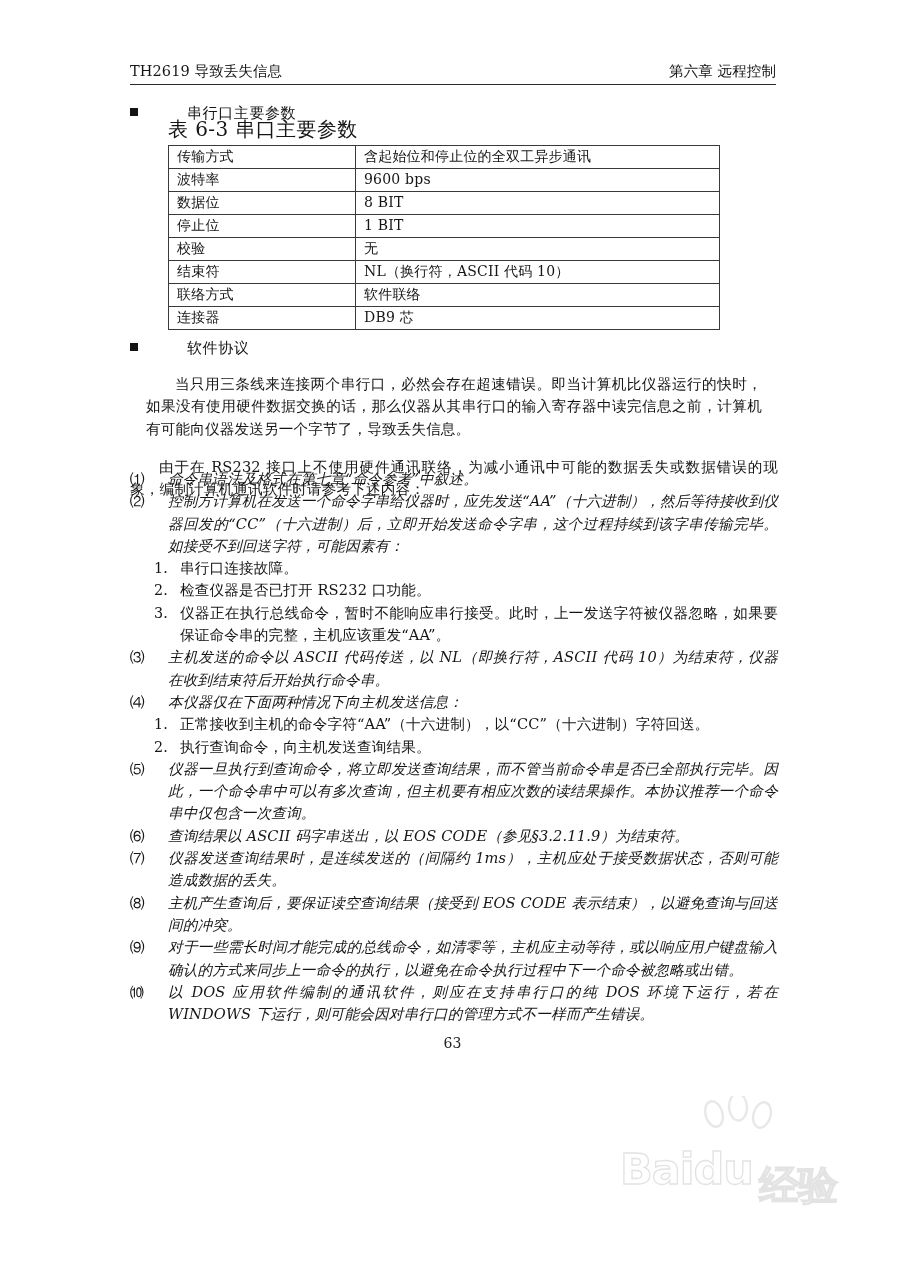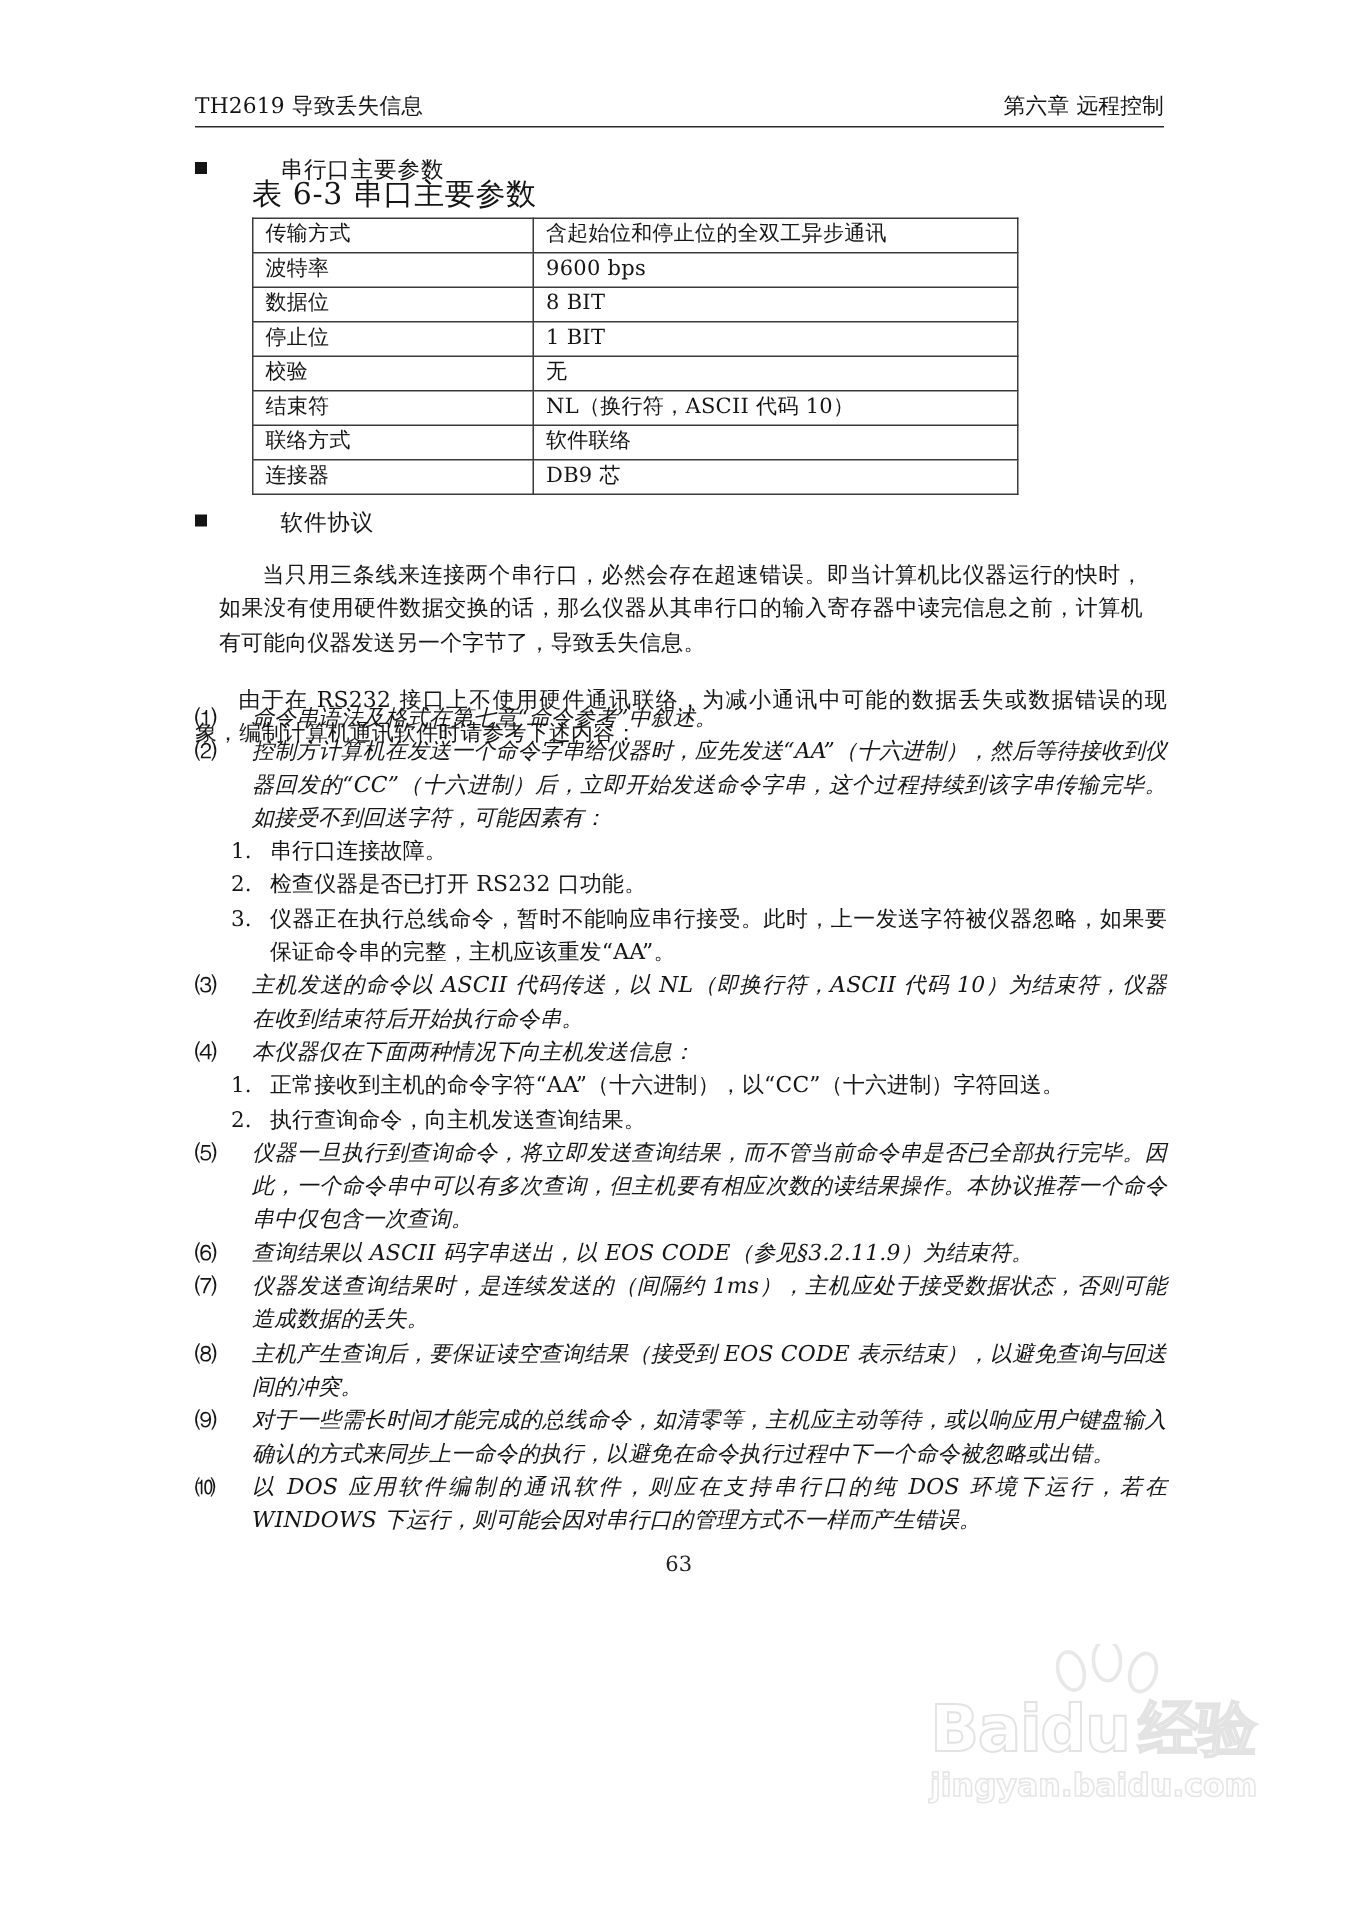--- a/index.html
+++ b/index.html
@@ -72,21 +72,21 @@
     top: 120px;
     width: 580px;
     font-size: 20px;
     line-height: 18px;
     letter-spacing: 0.4px;
   }
   table.params {
     position: absolute;
     left: 168px;
     top: 145px;
-    width: 511px;
+    width: 552px;
     border-collapse: collapse;
     font-size: 14px;
     line-height: 17px;
   }
   table.params td {
     border: 1px solid #3a3a3a;
     padding: 2px 6px 3px 8px;
     height: 17px;
     vertical-align: middle;
     letter-spacing: 0.2px;
@@ -351,18 +351,17 @@
   <div class="page-number">63</div>
 
   <div class="watermark">
     <svg class="wm-paw" width="86" height="46" viewBox="0 0 86 46">
       <ellipse cx="16" cy="18" rx="8.5" ry="13" fill="none" stroke="#e8e8e8" stroke-width="2.4" transform="rotate(-16 16 18)"></ellipse>
       <ellipse cx="40" cy="11" rx="9" ry="13.5" fill="none" stroke="#e8e8e8" stroke-width="2.4" transform="rotate(-3 40 11)"></ellipse>
       <ellipse cx="64" cy="19" rx="8.5" ry="13" fill="none" stroke="#e8e8e8" stroke-width="2.4" transform="rotate(16 64 19)"></ellipse>
     </svg>
     <div class="wm-main">
       <span>Baidu</span>
-      <span style="margin-left:6px;font-size:40px;">经验</span>
+      <span style="margin-left:6px;font-size:40px;margin-top:32px;">经验</span>
     </div>
-    <div class="wm-sub">jingyan.baidu.com</div>
   </div>
 
 </div>
 
 </body></html>

